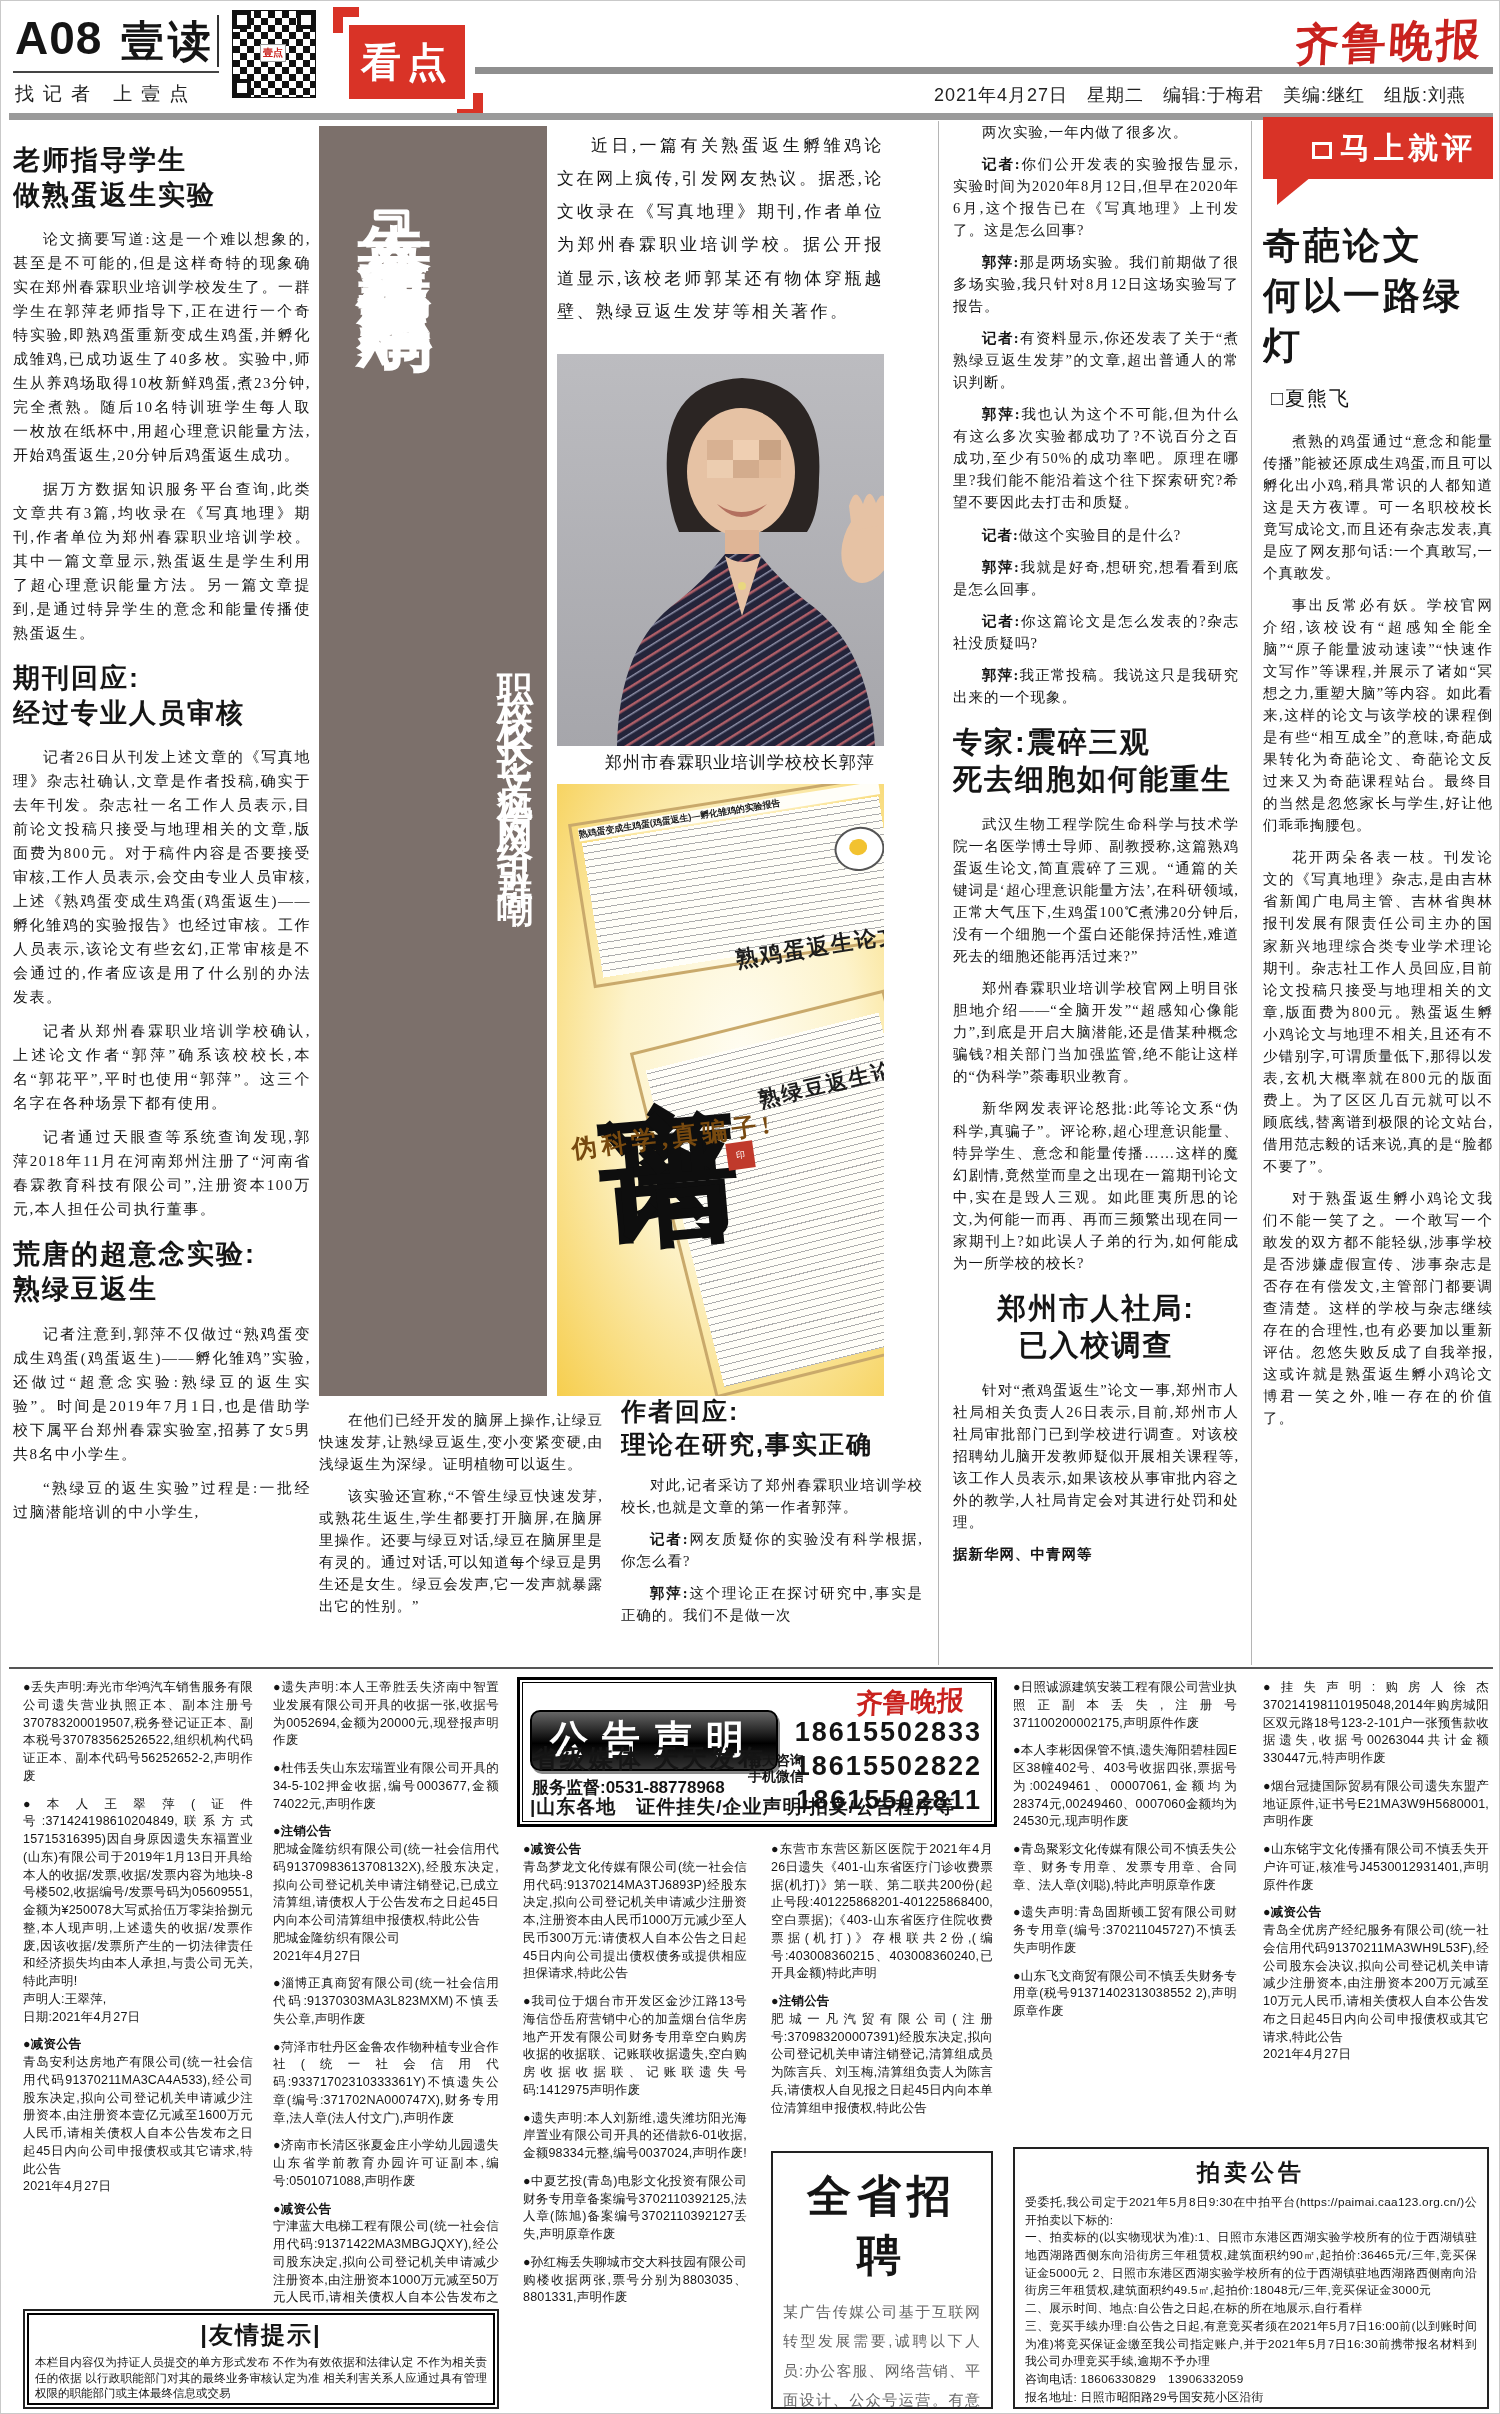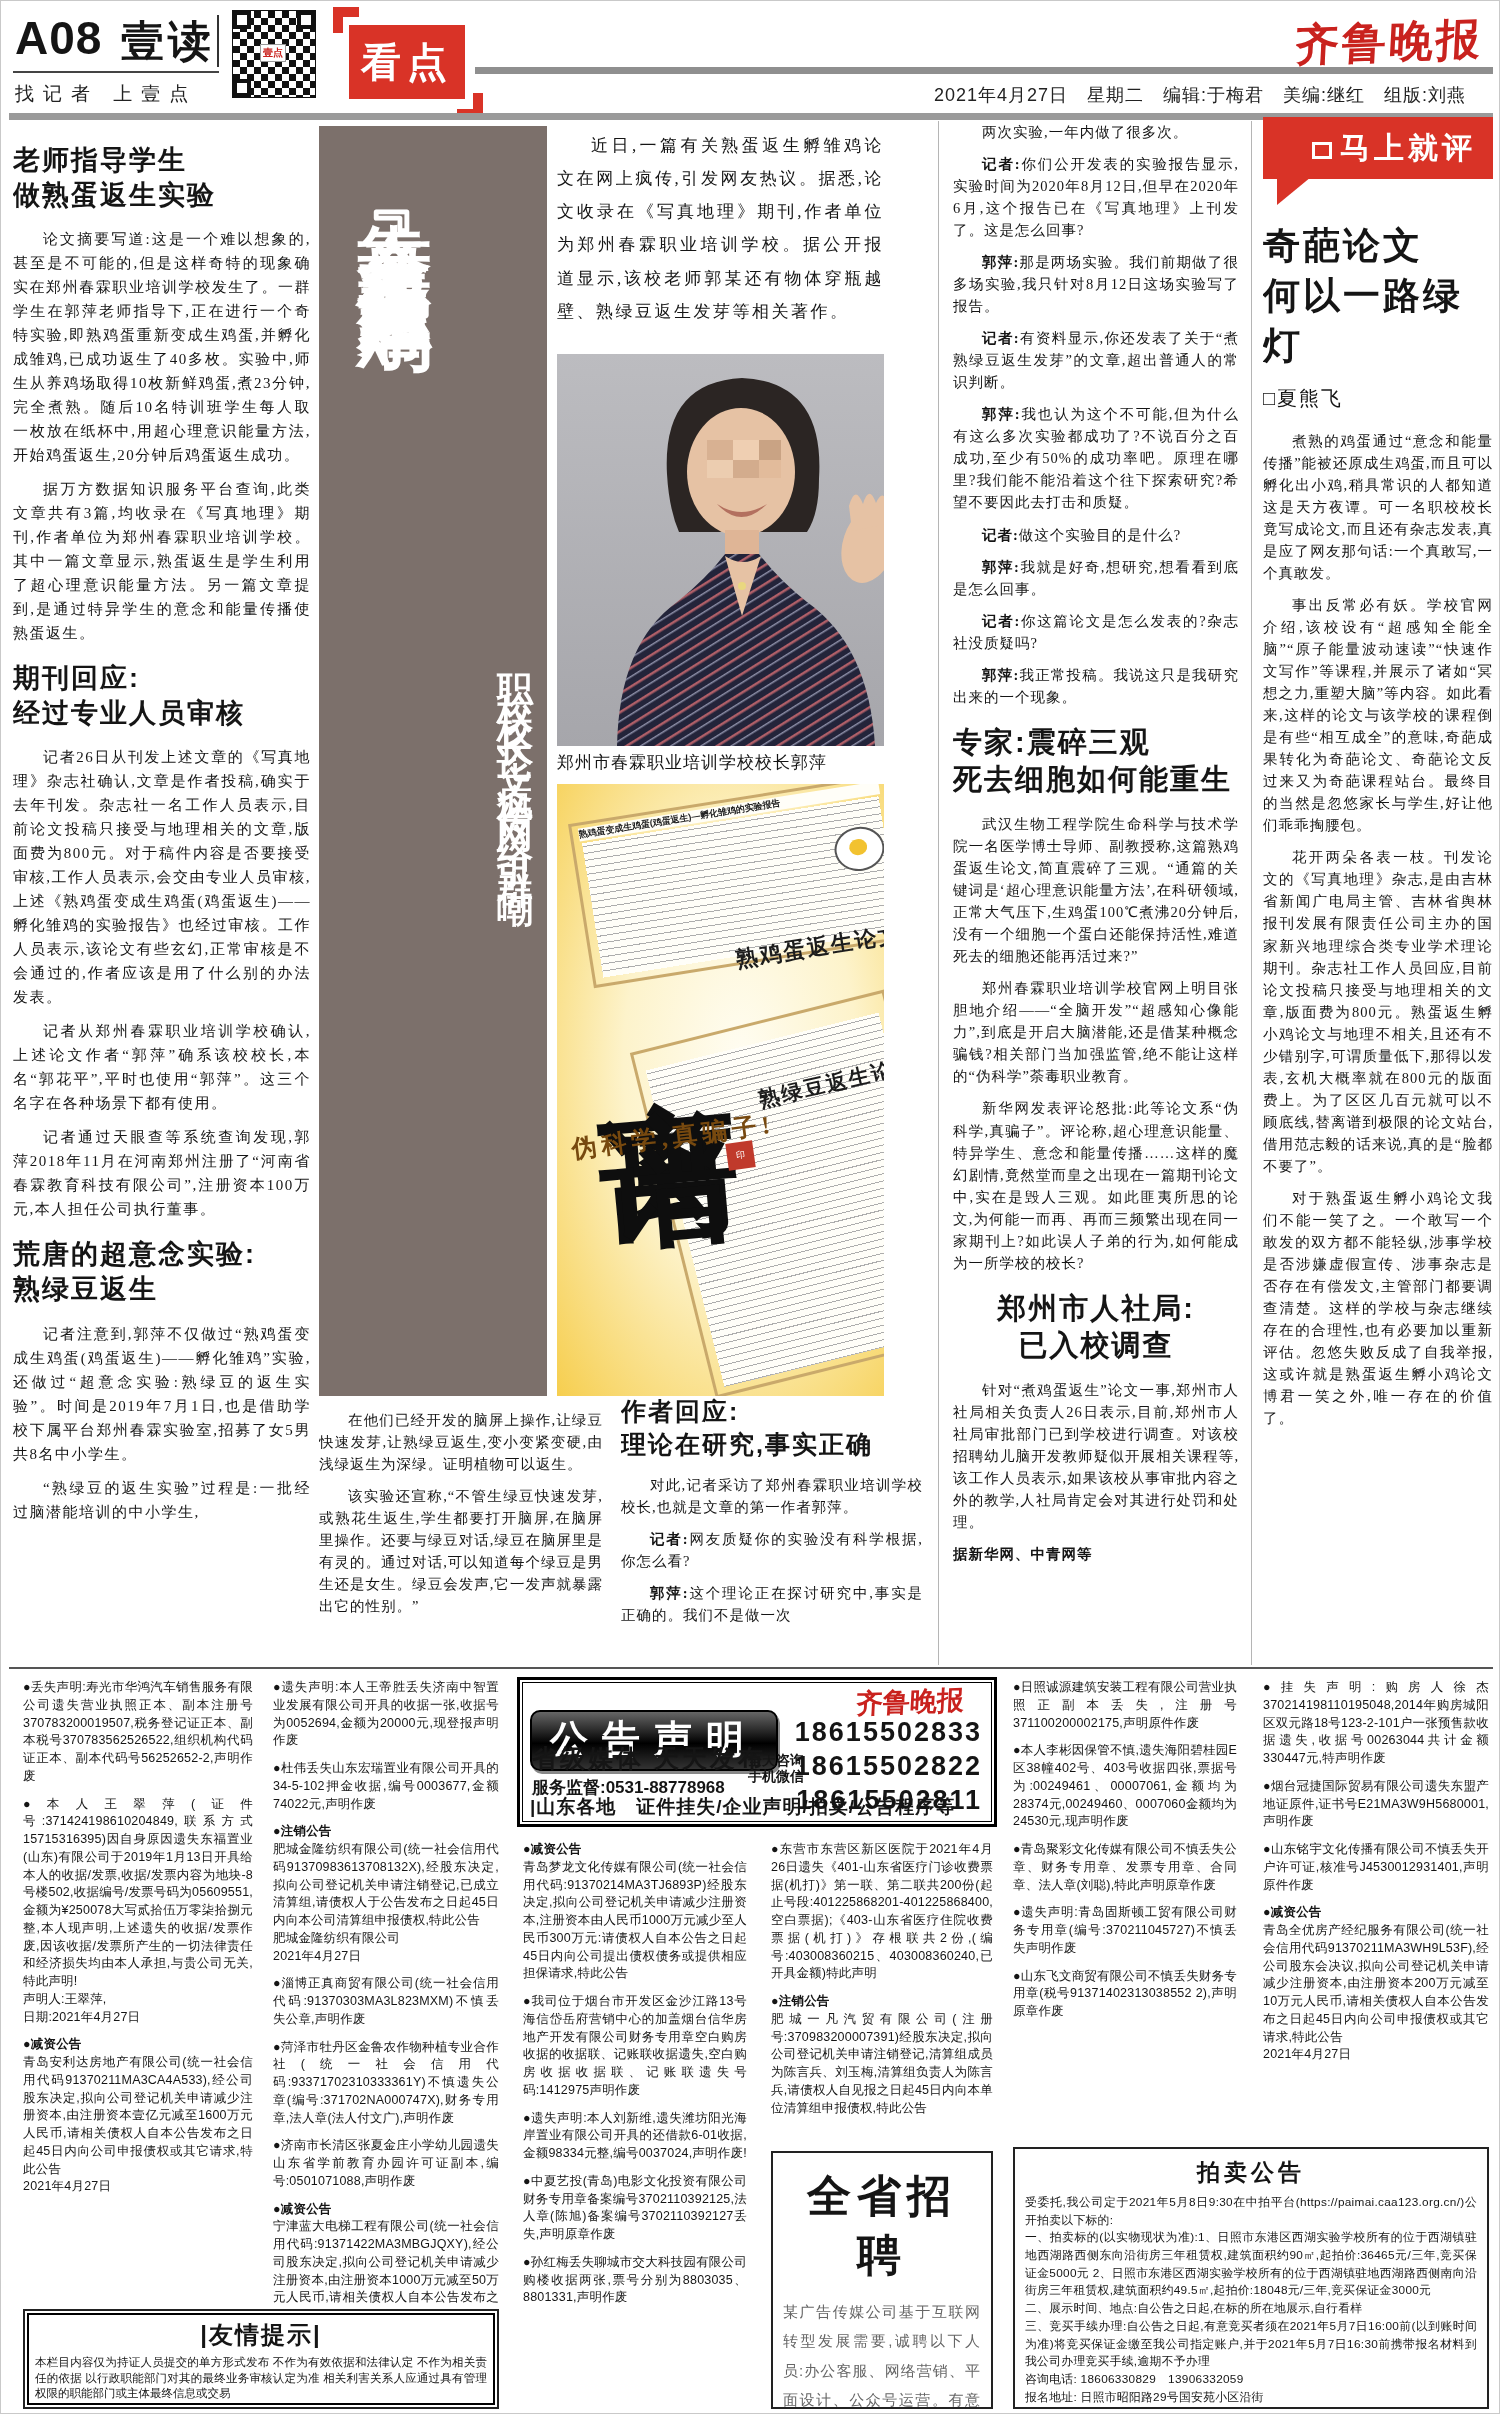--- a/index.html
+++ b/index.html
@@ -40,21 +40,21 @@
   
   .hblock{position:absolute;left:318px;top:125px;width:228px;height:1270px;background:#7c706b;}
   .bigtitle{position:absolute;left:26px;top:38px;height:1210px;writing-mode:vertical-rl;
             font-size:74px;font-weight:900;color:#fff;letter-spacing:8px;font-family:"Liberation Sans",sans-serif;}
   .subtitle{position:absolute;right:8px;top:520px;height:720px;writing-mode:vertical-rl;
             font-size:36px;color:#fff;letter-spacing:18px;font-weight:700;}
   
   .intro{font-size:17px;line-height:1.95;letter-spacing:2.5px;text-indent:2em;text-align:justify;
          font-family:"Liberation Serif",serif;margin:0;}
   .photo{position:absolute;left:0;top:225px;width:366px;height:392px;}
-  .caption{position:absolute;left:0;top:622px;width:366px;font-size:17px;text-align:left;letter-spacing:1px;}
+  .caption{position:absolute;left:0;top:622px;width:366px;font-size:17px;text-align:center;letter-spacing:1px;}
   .figure{position:absolute;left:0;top:655px;width:366px;height:612px;overflow:hidden;
           background:radial-gradient(ellipse at 50% 45%,#fffdf2 0%,#fdf3cb 45%,#f6ce4e 100%);}
   .doc{position:absolute;background:#fffef8;border:3px solid #c9a96b;box-sizing:border-box;
        background-image:repeating-linear-gradient(#adadad 0 1px,transparent 1px 7px);background-clip:content-box;padding:18px 8px 6px;}
   .doc .dt{position:absolute;top:3px;left:6px;right:6px;font-size:9px;font-weight:900;color:#222;
            white-space:nowrap;overflow:hidden;background:#fffef8;}
   .doc .egg{position:absolute;right:10px;top:45px;width:46px;height:40px;border-radius:50%;
             border:2px solid #555;background:#fff;}
   .doc .egg::after{content:'';position:absolute;left:13px;top:10px;width:18px;height:16px;border-radius:50%;background:#f2c230;}
   .flabel{position:absolute;font-weight:900;color:#1c1c1c;letter-spacing:2px;font-family:"Liberation Serif",serif;}
@@ -64,21 +64,21 @@
            font-weight:900;color:#0e0e0e;font-family:"DejaVu Serif",serif;transform:rotate(-5deg);letter-spacing:10px;}
   .seal{position:absolute;left:170px;top:358px;width:27px;height:27px;background:#c03a2b;color:#fff;
         font-size:9px;text-align:center;line-height:27px;transform:rotate(-8deg);}
   
   .cbadge{position:relative;width:262px;height:62px;background:#d93327;color:#fff;text-align:center;
           line-height:62px;font-size:30px;font-weight:900;letter-spacing:4px;}
   .cbadge::after{content:'';position:absolute;left:14px;bottom:-26px;width:0;height:0;
           border-top:28px solid #d93327;border-right:34px solid transparent;}
   .cbadge .sq{display:inline-block;width:14px;height:11px;border:3px solid #fff;margin-right:8px;vertical-align:middle;}
   .ctitle{font-size:37px;font-weight:900;line-height:1.35;white-space:pre-line;margin:42px 0 14px;letter-spacing:3px;}
-  .cby{font-size:20px;margin:0 0 18px;letter-spacing:2px;}
+  .cby{font-size:20px;margin:0 8px 18px;letter-spacing:2px;}
   
   .cls-rule{position:absolute;left:8px;top:1666px;width:1484px;height:2px;background:#555;}
   .ncol{position:absolute;overflow:hidden;}
   .ncol p{font-size:12.5px;line-height:1.42;letter-spacing:.2px;text-align:justify;margin:0 0 10px;white-space:pre-line;}
   .ncol p b{font-weight:900;}
   .adbox{position:absolute;left:516px;top:1676px;width:480px;height:150px;border:3px solid #000;
          box-shadow:inset 0 0 0 2px #fff,inset 0 0 0 3px #000;box-sizing:border-box;padding:6px 10px;}
   .adtitle{display:inline-block;background:linear-gradient(180deg,#666,#000 55%,#333);color:#fff;
            font-size:38px;font-weight:900;letter-spacing:14px;padding:2px 18px 4px;border-radius:10px;
            border:2px solid #000;box-shadow:2px 3px 0 #888;margin-top:24px;}

